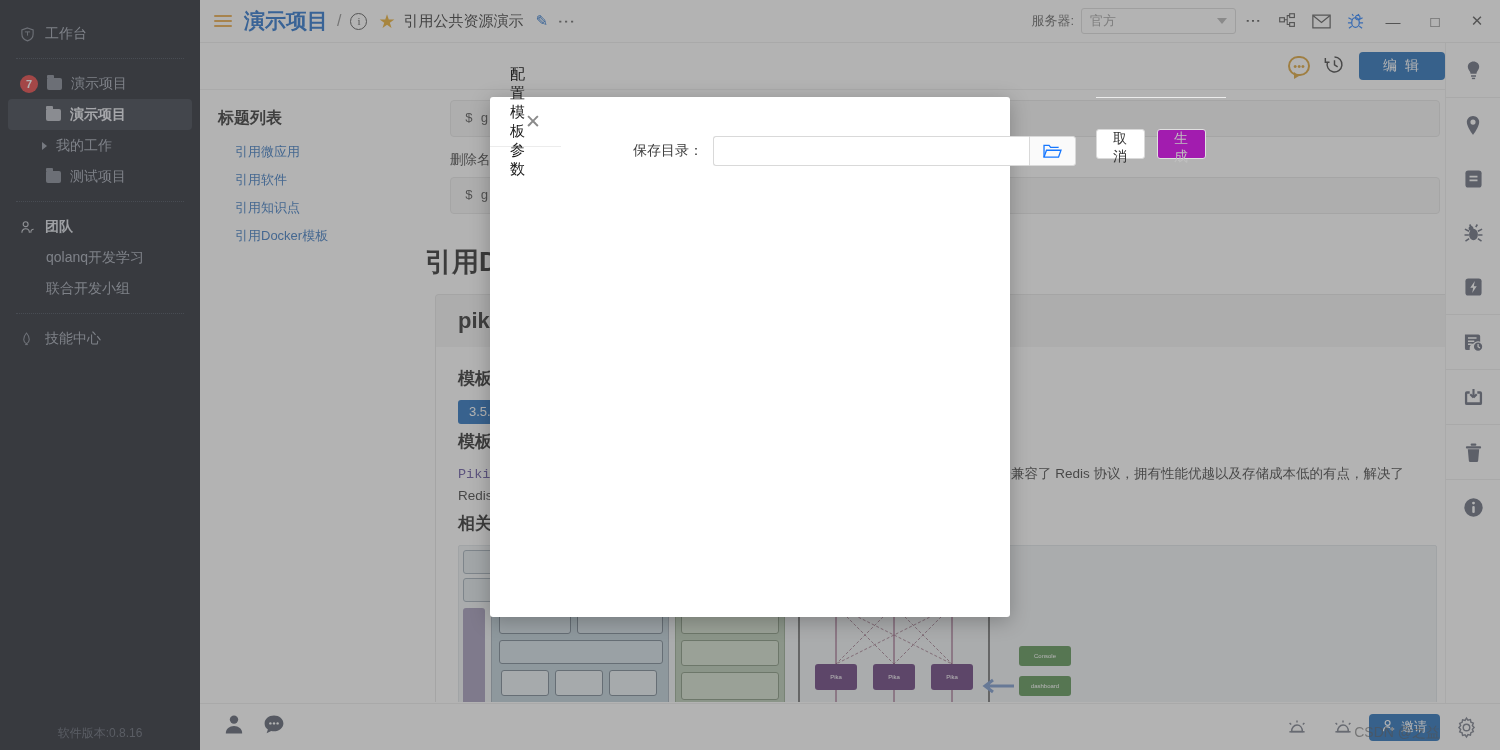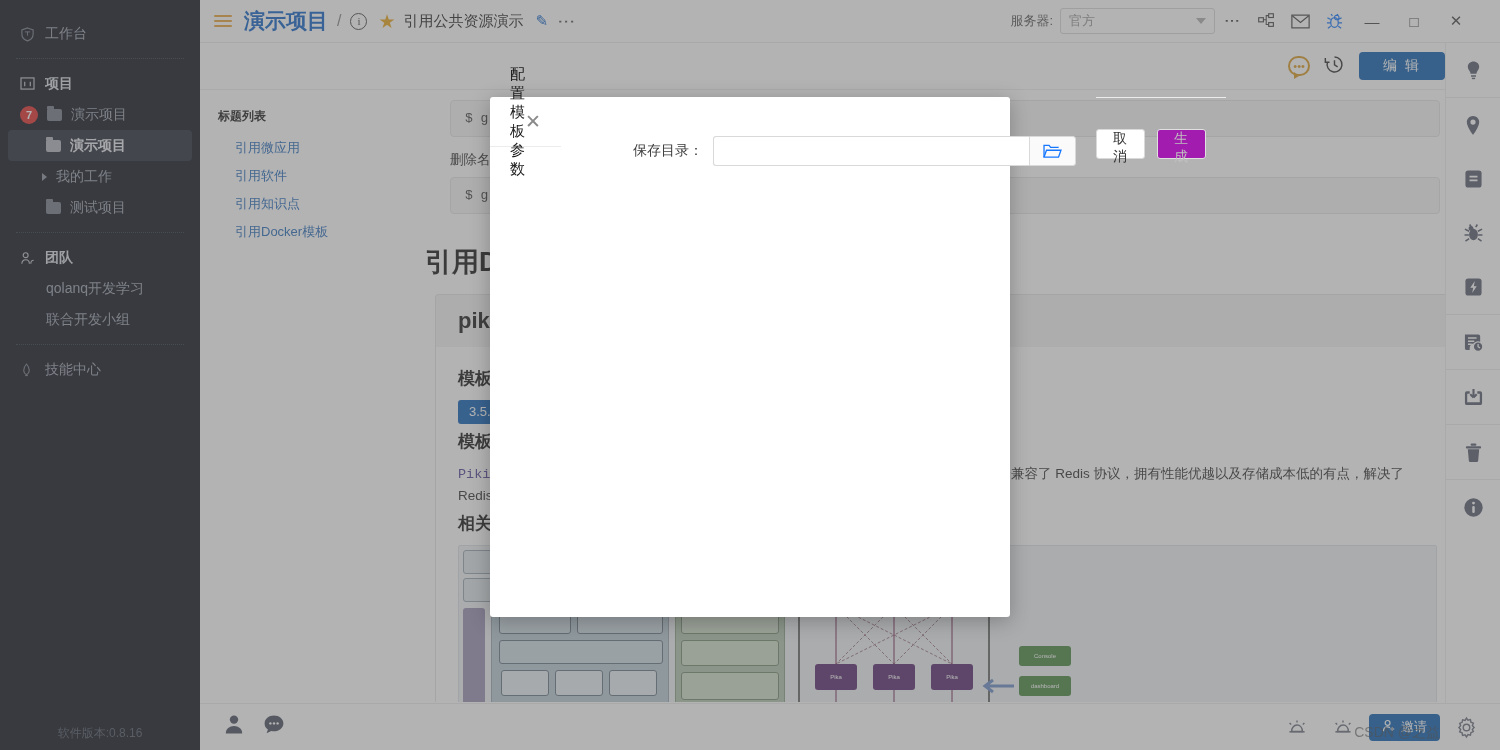--- a/index.html
+++ b/index.html
@@ -70,21 +70,21 @@
   .ic-info-circle {
     width:17px; height:17px; border-radius:50%; border:1.6px solid #4a4a4a;
     display:inline-flex; align-items:center; justify-content:center;
     font-size:11px; color:#4a4a4a; font-family:"Liberation Serif",serif; flex:none;
   }
   .ic-star { color:#e9a821; font-size:19px; margin-left:11px; flex:none; }
   .doc-title { font-size:15px; color:#2b2b2b; margin-left:8px; }
   .ic-pencil { margin-left:12px; color:#1667c8; font-size:15px; cursor:pointer; }
   .ic-dots-v { margin-left:14px; color:#5a5a5a; font-size:17px; letter-spacing:0; cursor:pointer;
                line-height:8px; writing-mode:vertical-rl; }
-  .tb-right { margin-left:auto; display:flex; align-items:center; padding-right:23px; gap:0; }
+  .tb-right { margin-left:auto; display:flex; align-items:center; padding-right:2px; gap:0; }
   .server-label { font-size:13px; color:#5a5a5a; margin-right:7px; }
   .server-select {
     width:155px; height:26px; border:1px solid #d9d9d9; border-radius:3px;
     display:flex; align-items:center; padding:0 8px; font-size:13px; color:#9a9a9a;
     cursor:pointer; background:#fff;
   }
   .chev-down { margin-left:auto; width:0;height:0;border-left:5px solid transparent;
      border-right:5px solid transparent;border-top:6px solid #b0b0b0; }
   .tb-ic { width:34px; height:34px; display:flex; align-items:center; justify-content:center;
            cursor:pointer; color:#4a4a4a; }
@@ -105,21 +105,21 @@
   .ic-comment i{font-style:normal;font-size:11px;color:#d99b28;line-height:8px;}
   .btn-edit {
     background:#1262b3; color:#fff; border:none; border-radius:4px;
     height:28px; padding:0 24px; font-size:14px; cursor:pointer; letter-spacing:2px;
     font-family:inherit;
   }
 
   
   .content { position:relative; height: 612px; display:flex; background:#fff; overflow:hidden;}
   .toc { width: 215px; flex:none; padding: 18px 0 0 18px; }
-  .toc-title { font-size:12px; font-weight:bold; color:#222; margin-bottom:14px; }
+  .toc-title { font-size:16px; font-weight:bold; color:#222; margin-bottom:14px; }
   .toc-link { display:block; font-size:13px; color:#2c6fbd; margin:0 0 10px 17px; cursor:pointer;}
   .doc { flex:1; position:relative; padding: 10px 30px 0 10px; overflow:hidden; }
   .code-block {
     background:#f6f6f6; border:1px solid #e4e4e4; border-radius:4px;
     font-family:"Liberation Mono","DejaVu Sans Mono",monospace; font-size:13px; color:#444;
     padding:10px 14px; margin-bottom:14px;
   }
   .plain-line { font-size:13.5px; color:#333; margin-bottom:8px; }
   .h1 { font-size:27px; font-weight:bold; color:#1a1a1a; margin:30px 0 14px 0; }
   .card-head {
@@ -235,29 +235,20 @@
         <svg width="15" height="15" viewBox="0 0 16 16">
             <path d="M8 1l6 2.2v4.3c0 3.4-2.4 6.2-6 7.3-3.6-1.1-6-3.9-6-7.3V3.2L8 1z" fill="none" stroke="#8a909d" stroke-width="1.2"></path>
             <path d="M5.2 5.2h5.6M8 5.2v4" stroke="#8a909d" stroke-width="1"></path>
           </svg>
       </span>
       <span class="sb-label">工作台</span>
     </div>
 
     <div class="sb-sep"></div>
 
-    <div class="sb-item head">
-      <span class="sb-icon">
-        <svg width="15" height="13" viewBox="0 0 16 14">
-            <rect x="1" y="1" width="14" height="12" fill="none" stroke="#d7dbe2" stroke-width="1.3"></rect>
-            <path d="M5 5v5M11 5v5" stroke="#d7dbe2" stroke-width="1.3"></path>
-          </svg>
-      </span>
-      <span class="sb-label">项目</span>
-    </div>
 
     <div class="sb-item">
       <span class="sb-badge">7</span>
       <span class="sb-icon ic-folder"></span>
       <span class="sb-label">演示项目</span>
     </div>
 
     <div class="sb-item active">
       <span class="sb-icon ic-folder" style="margin-left:26px"></span>
       <span class="sb-label">演示项目</span>

